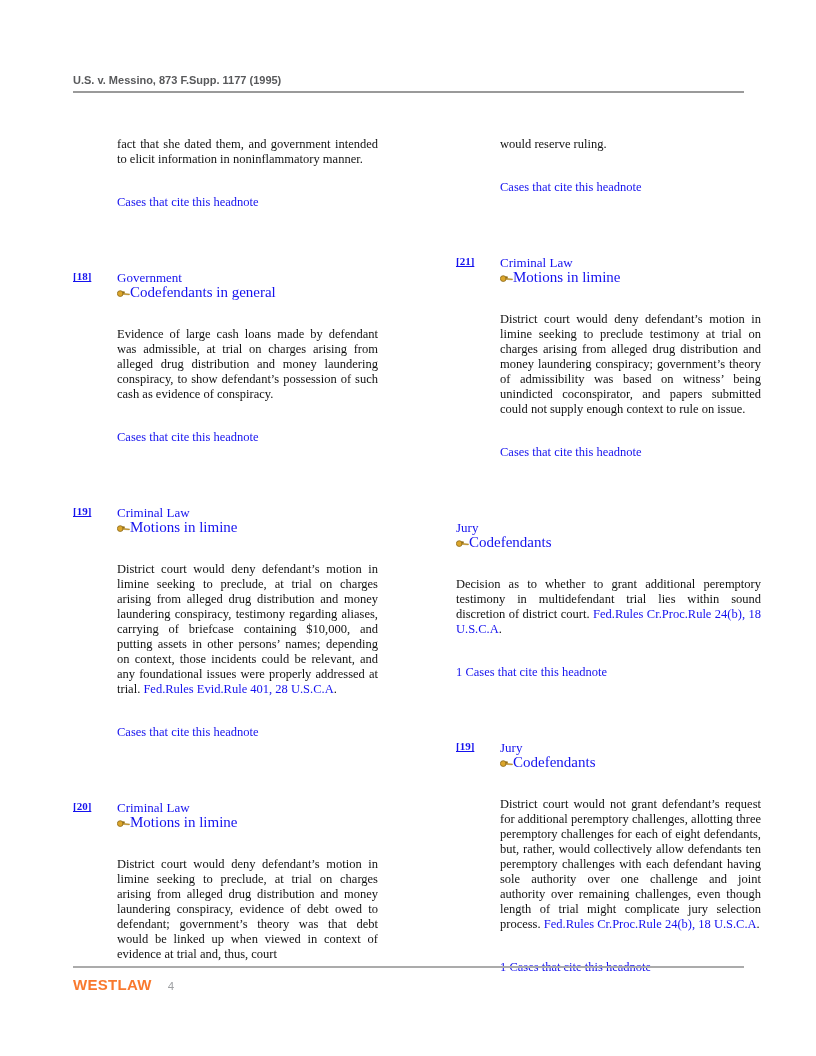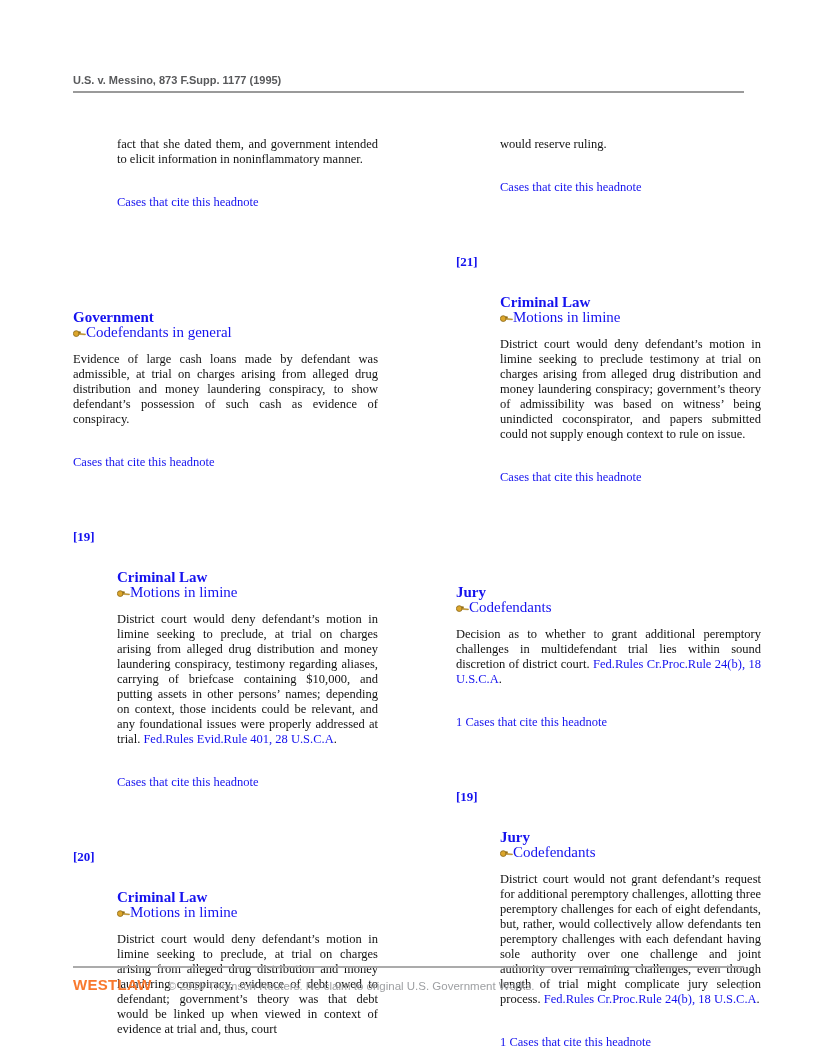--- a/index.html
+++ b/index.html
@@ -14,27 +14,27 @@
     color:var(--header-gray,#58595b);
   }
   .content{position:absolute;left:73px;right:72px;top:137px;display:flex;gap:78px;}
   .col{width:305px;flex:0 0 305px;color:var(--body-black,#111);font-size:12.5px;line-height:15px;}
   .indent{margin-left:44px;}
   .para{text-align:justify;}
   .cases-link{margin-top:28px;color:var(--link-blue,#1512ee);cursor:pointer;}
   .hn{display:flex;margin-top:60px;}
   .hn-num{
     width:44px;flex:0 0 44px;color:var(--link-blue,#1512ee);
-    font-weight:bold;font-size:13px;line-height:11px;padding-top:1px;
+    font-weight:bold;font-size:11px;line-height:11px;padding-top:1px;text-decoration:underline;
   }
   .hn-main{flex:1;min-width:0;}
-  .topic{color:var(--link-blue,#1512ee);font-weight:bold;font-size:15px;line-height:15px;cursor:pointer;margin-top:40px;}
+  .topic{color:var(--link-blue,#1512ee);font-weight:normal;font-size:13px;line-height:15px;cursor:pointer;}
   .keyline{color:var(--link-blue,#1512ee);font-size:15px;line-height:14px;cursor:pointer;white-space:nowrap;}
   .key-icon svg{vertical-align:-1px;color:var(--key-gold,#dca62b);}
-  .hn-text{margin-top:13px;text-align:justify;}
+  .hn-text{margin-top:28px;text-align:justify;}
   .cite{color:var(--link-blue,#1512ee);cursor:pointer;}
   .footer{
     position:absolute;left:73px;right:72px;top:966px;
     border-top:2px solid #ababab;padding-top:8px;
     font-family:"Liberation Sans", sans-serif;font-size:11.5px;
     color:var(--footer-gray,#9ea0a3);display:flex;align-items:baseline;
   }
   .brand{color:var(--westlaw-orange,#f9792e);font-weight:bold;font-size:15px;letter-spacing:.3px;margin-right:16px;font-family:"Liberation Sans", sans-serif;}
   .copyright{flex:1;}
   .page-num{text-align:right;}
@@ -49,20 +49,21 @@
   </div>
 
   <div class="content">
 
     <div class="col">
 
       <div class="para indent">fact that she dated them, and government intended to elicit information in noninflammatory manner.</div>
       <div class="cases-link indent">Cases that cite this headnote</div>
 
       <div class="hn">
+        <div class="hn-num">[18]</div>
         <div class="hn-main">
           <div class="topic">Government</div>
           <div class="keyline">
             <span class="key-icon"><svg viewBox="0 0 14 9" width="13" height="9">
                   <circle cx="3.5" cy="4.6" r="3.1" fill="currentColor" stroke="#8A691C" stroke-width="0.9"></circle>
                   <rect x="6.2" y="2.6" width="2" height="2" fill="currentColor" stroke="#8A691C" stroke-width="0.6"></rect>
                   <path d="M6.4 4.3 L13.6 5 L13.2 6 L6.4 5.5 Z" fill="currentColor" stroke="#8A691C" stroke-width="0.4"></path>
                 </svg></span><span>Codefendants in general</span>
           </div>
           <div class="hn-text">
@@ -136,21 +137,21 @@
         <div class="hn-main">
           <div class="topic">Jury</div>
           <div class="keyline">
             <span class="key-icon"><svg viewBox="0 0 14 9" width="13" height="9">
                   <circle cx="3.5" cy="4.6" r="3.1" fill="currentColor" stroke="#8A691C" stroke-width="0.9"></circle>
                   <rect x="6.2" y="2.6" width="2" height="2" fill="currentColor" stroke="#8A691C" stroke-width="0.6"></rect>
                   <path d="M6.4 4.3 L13.6 5 L13.2 6 L6.4 5.5 Z" fill="currentColor" stroke="#8A691C" stroke-width="0.4"></path>
                 </svg></span><span>Codefendants</span>
           </div>
           <div class="hn-text">
-            <span>Decision as to whether to grant additional peremptory challenges in multidefendant trial lies within sound discretion of district court. </span><span class="cite">Fed.Rules Cr.Proc.Rule 24(b), 18 U.S.C.A</span><span>.</span>
+            <span>Decision as to whether to grant additional peremptory testimony in multidefendant trial lies within sound discretion of district court. </span><span class="cite">Fed.Rules Cr.Proc.Rule 24(b), 18 U.S.C.A</span><span>.</span>
           </div>
           <div class="cases-link">1 Cases that cite this headnote</div>
         </div>
       </div>
 
       <div class="hn">
         <div class="hn-num">[19]</div>
         <div class="hn-main">
           <div class="topic">Jury</div>
           <div class="keyline">
@@ -165,17 +166,16 @@
           </div>
           <div class="cases-link">1 Cases that cite this headnote</div>
         </div>
       </div>
 
     </div>
   </div>
 
   <div class="footer">
     <span class="brand">WESTLAW</span>
-    <span class="copyright">© 2019 Thomson Reuters. No claim to original U.S. Government Works.</span>
     <span class="page-num">4</span>
   </div>
 
 </div>
 
 </body></html>

